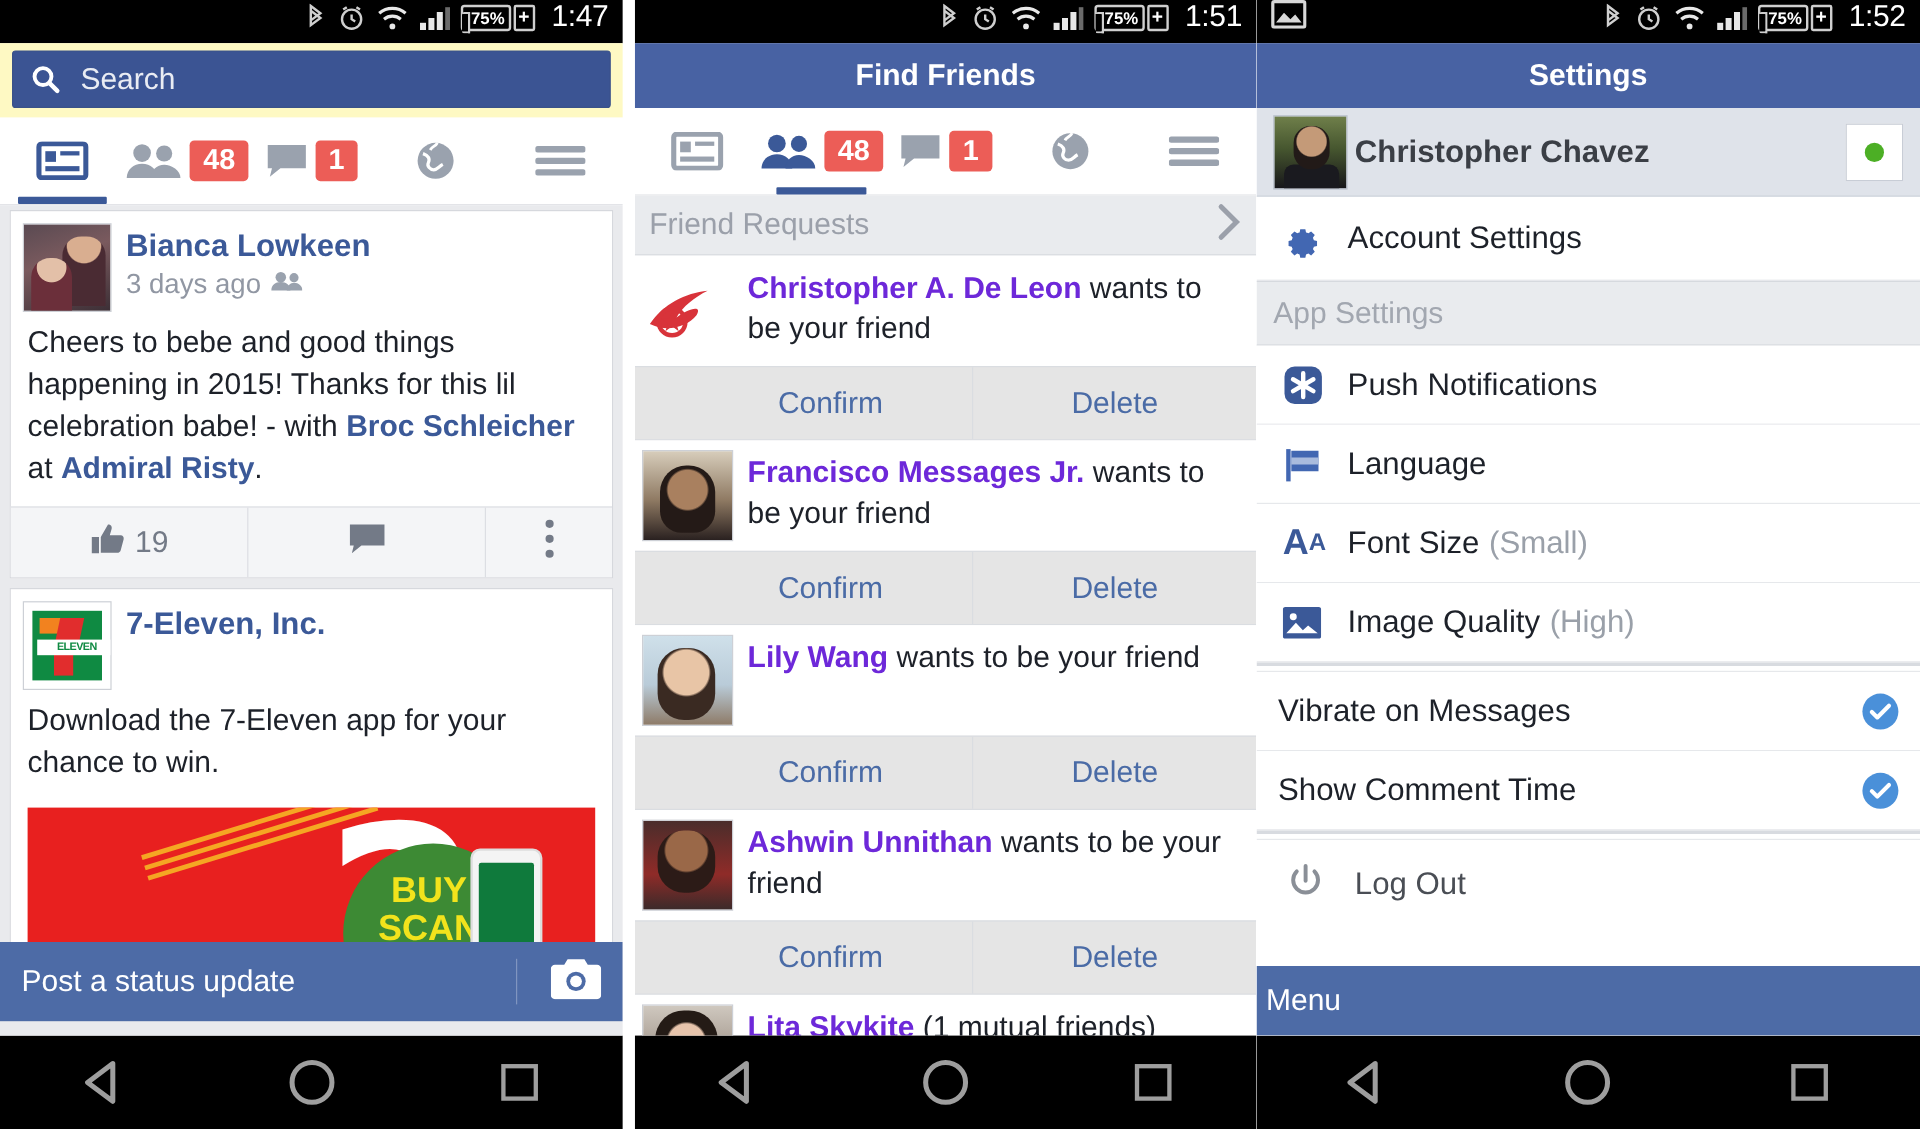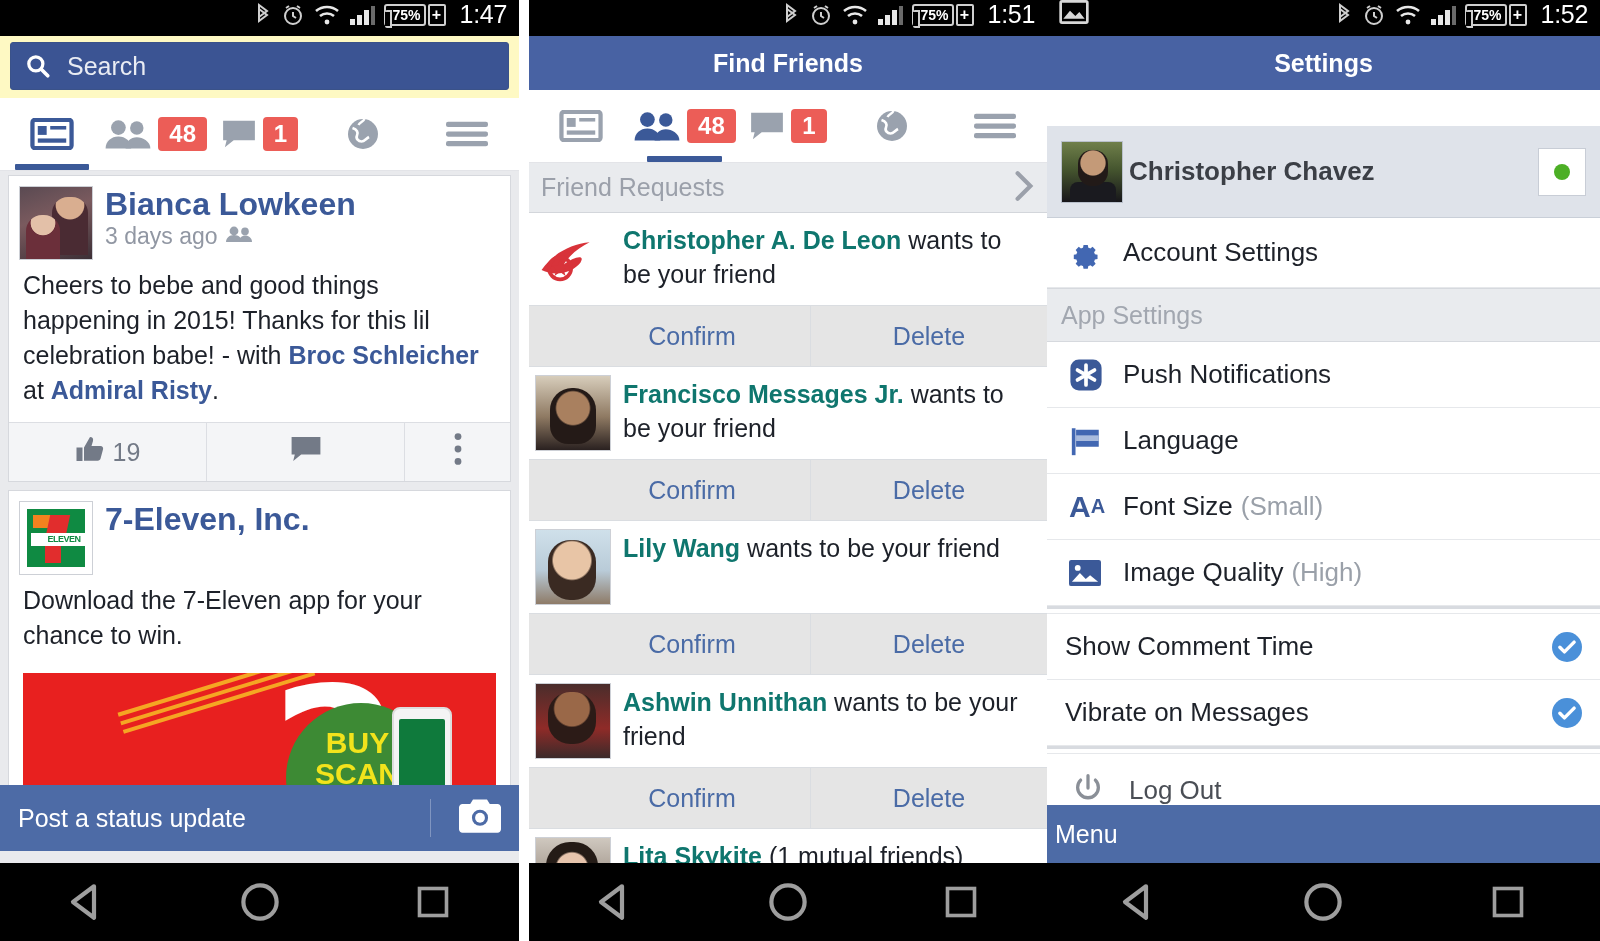--- a/index.html
+++ b/index.html
@@ -41,21 +41,21 @@
   .tab .glyph{ display:flex; align-items:center; justify-content:center; }
   .tab .underline{ position:absolute; bottom:0; left:14%; width:72%; height:6px; background:#3b5998; border-radius:1px; }
   .badge{ background:#ec5d57; color:#fff; font-size:24px; font-weight:700; border-radius:4px; padding:2px 11px; line-height:30px; }
 
   
   .feed{ flex:1; background:#e9eaed; padding:4px 8px 0 8px; overflow:hidden; position:relative; }
   .card{ background:#ffffff; border:1px solid #d6d8dd; margin-bottom:8px; }
   .card-head{ display:flex; padding:10px 10px 4px 10px; gap:12px; }
   .avatar{ width:74px; height:74px; flex:none; border:1px solid #cdd0d6; background:#c7cdd4; overflow:hidden; position:relative; }
   .au{ padding-top:2px; }
-  .author{ color:#3b5998; font-size:32px; font-weight:700; line-height:33px; }
+  .author{ color:#3b5998; font-size:26px; font-weight:700; line-height:33px; }
   .meta{ color:#9197a3; font-size:23px; line-height:31px; display:flex; align-items:center; gap:8px; }
   .post-text{ padding:4px 14px 14px 14px; font-size:25px; line-height:35px; color:#1d2129; }
   .post-text .lnk{ color:#3b5998; font-weight:700; }
   .card-actions{ display:flex; border-top:1px solid #dcdee3; background:#f4f5f7; }
   .act{ flex:1; display:flex; align-items:center; justify-content:center; height:58px; color:#737a87; font-size:25px; gap:8px; }
   .act + .act{ border-left:1px solid #dcdee3; }
   .act.narrow{ flex:0 0 106px; }
 
   .ad-img{ height:170px; background:#e8201f; position:relative; overflow:hidden; margin:6px 14px 0 14px; }
   .go2{ position:absolute; left:60px; top:14px; color:#ffffff; font-size:104px; font-weight:700; font-family:"DejaVu Sans", sans-serif; letter-spacing:-4px; line-height:98px; }
@@ -76,28 +76,28 @@
   .navbar{ height:78px; background:#000000; display:flex; align-items:center; justify-content:space-around; flex:none; }
   .nav-b{ width:90px; height:78px; display:flex; align-items:center; justify-content:center; }
 
   
   .section-head{ background:#e9ebee; height:50px; display:flex; align-items:center; padding:0 12px; border-bottom:1px solid #d3d6db; flex:none; }
   .section-head .lbl{ flex:1; color:#9ba0aa; font-size:25px; }
   .req-list{ flex:1; background:#ffffff; overflow:hidden; }
   .req{ display:flex; gap:12px; padding:8px 12px 8px 6px; background:#ffffff; }
   .req .avatar{ width:76px; height:76px; }
   .req .txt{ font-size:25px; line-height:34px; color:#1d2129; padding-top:2px; }
-  .req .txt b{ color:#0f766e; font-weight:700; }
+  .req .txt b{ color:#6d28d9; font-weight:700; }
   .req-btns{ display:flex; background:#e5e5e5; border-top:1px solid #dadde1; border-bottom:1px solid #dadde1;padding-left:45px; }
   .req-btns .b{ flex:1; text-align:center; height:60px; line-height:60px; color:#4a6ba6; font-size:25px; }
   .req-btns .b + .b{ border-left:1px solid #dadde1; }
 
   
   .set-list{ flex:1; background:#ffffff; overflow:hidden; position:relative; }
-  .profile-row{ background:#dfe3ea; height:92px; display:flex; align-items:center; padding:0 14px; border-bottom:1px solid #c9cfd8;margin-top:36px; }
+  .profile-row{ background:#dfe3ea; height:74px; display:flex; align-items:center; padding:0 14px; border-bottom:1px solid #c9cfd8; }
   .profile-row .avatar{ width:62px; height:62px; border:1px solid #b9c0cb; }
   .profile-row .nm{ flex:1; font-size:26px; font-weight:700; color:#3b3f46; margin-left:6px; }
   .presence{ width:48px; height:48px; background:#ffffff; border:1px solid #c8cdd6; display:flex; align-items:center; justify-content:center; }
   .presence i{ width:16px; height:16px; border-radius:50%; background:#4caf25; display:block; }
 
   .srow{ height:66px; display:flex; align-items:center; padding:0 22px; border-bottom:1px solid #e6e8eb; background:#ffffff; }
   .srow .ico{ width:54px; display:flex; align-items:center; justify-content:flex-start; }
   .srow .lbl{ font-size:26px; color:#1d2129; }
   .srow .sub{ font-size:26px; color:#9aa0a9; margin-left:8px; }
   .ssep{ height:54px; background:#e9ebee; display:flex; align-items:center; padding:0 14px; color:#a2a7b0; font-size:25px;
@@ -661,30 +661,30 @@
               <path d="M2 15l5.5-6 4 4.2 3-2.6L20 15z" fill="#fff"></path>
             </svg>
         </span>
         <span class="lbl">Image Quality</span>
         <span class="sub">(High)</span>
       </div>
 
       <div class="divider-thick"></div>
 
       <div class="srow plain">
-        <span class="lbl">Show Comment Time</span>
+        <span class="lbl">Vibrate on Messages</span>
         <span class="check">
           <svg width="20" height="20" viewBox="0 0 14 14">
               <path d="M2 7.2l3.2 3.2L12 3.6" stroke="#fff" stroke-width="2.4" fill="none" stroke-linecap="round" stroke-linejoin="round"></path>
             </svg>
         </span>
       </div>
 
       <div class="srow plain">
-        <span class="lbl">Vibrate on Messages</span>
+        <span class="lbl">Show Comment Time</span>
         <span class="check">
           <svg width="20" height="20" viewBox="0 0 14 14">
               <path d="M2 7.2l3.2 3.2L12 3.6" stroke="#fff" stroke-width="2.4" fill="none" stroke-linecap="round" stroke-linejoin="round"></path>
             </svg>
         </span>
       </div>
 
       <div class="divider-thick"></div>
 
       <div class="logout-row">

